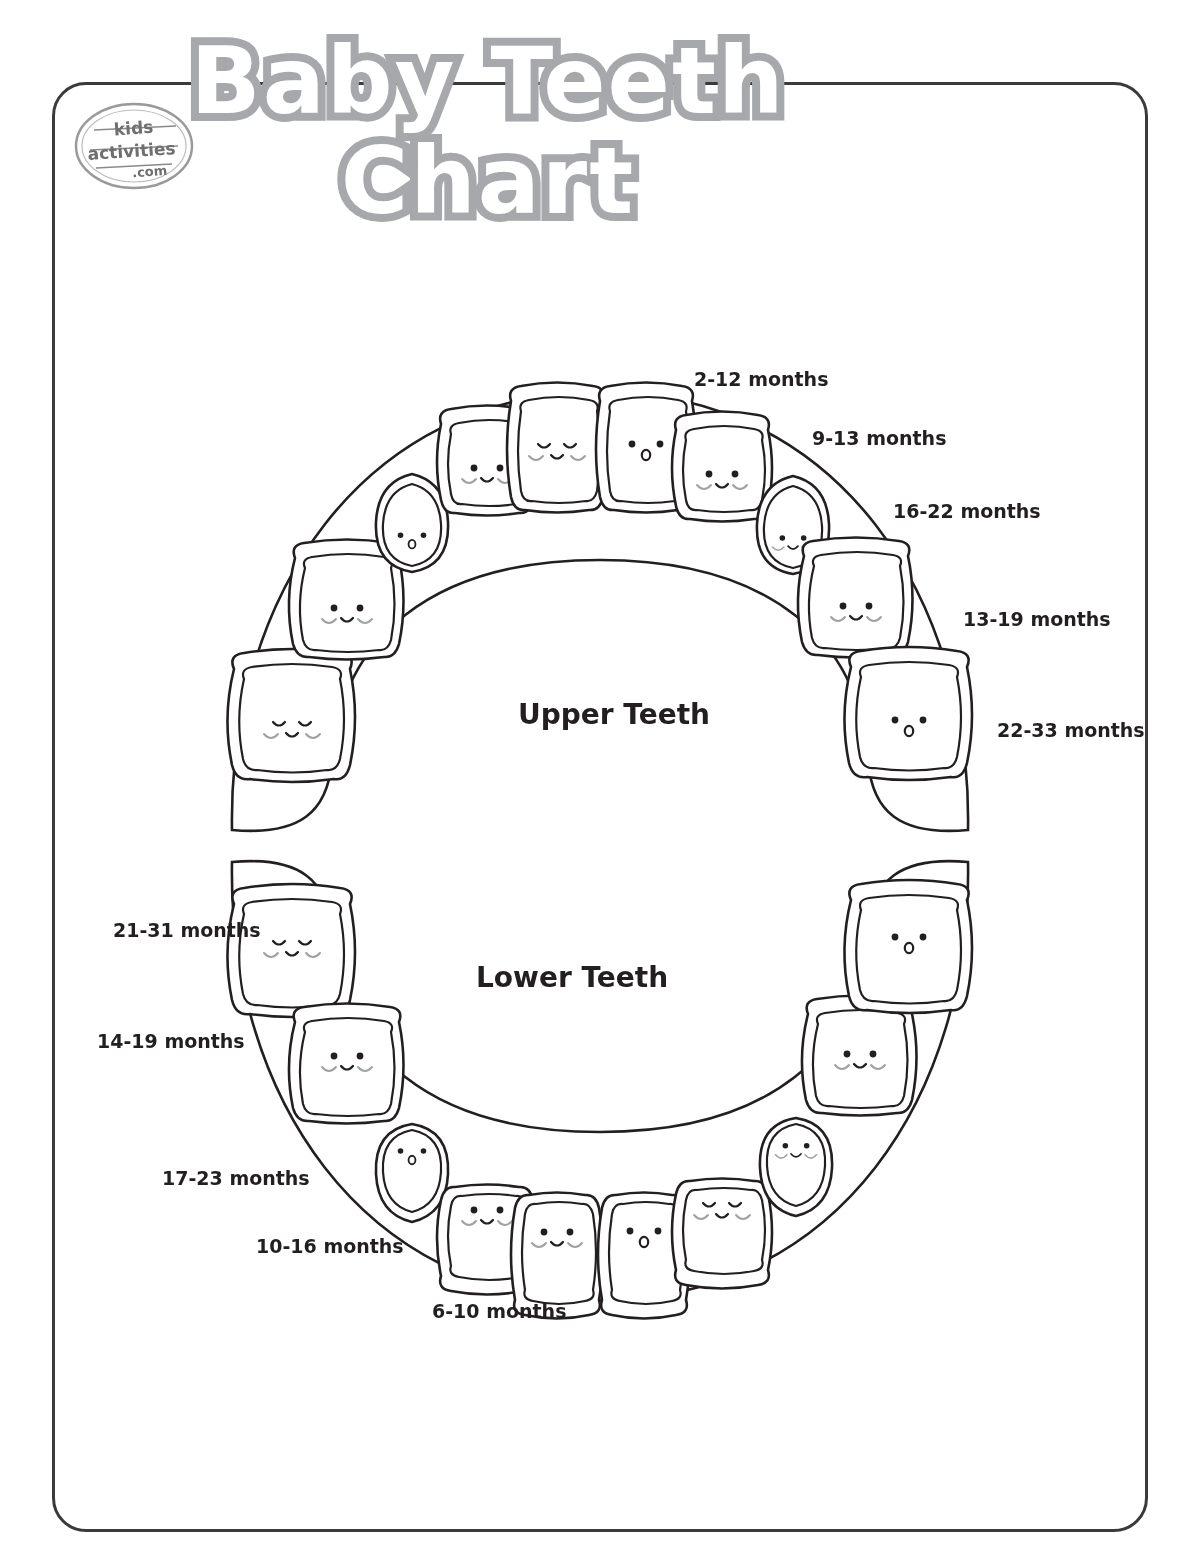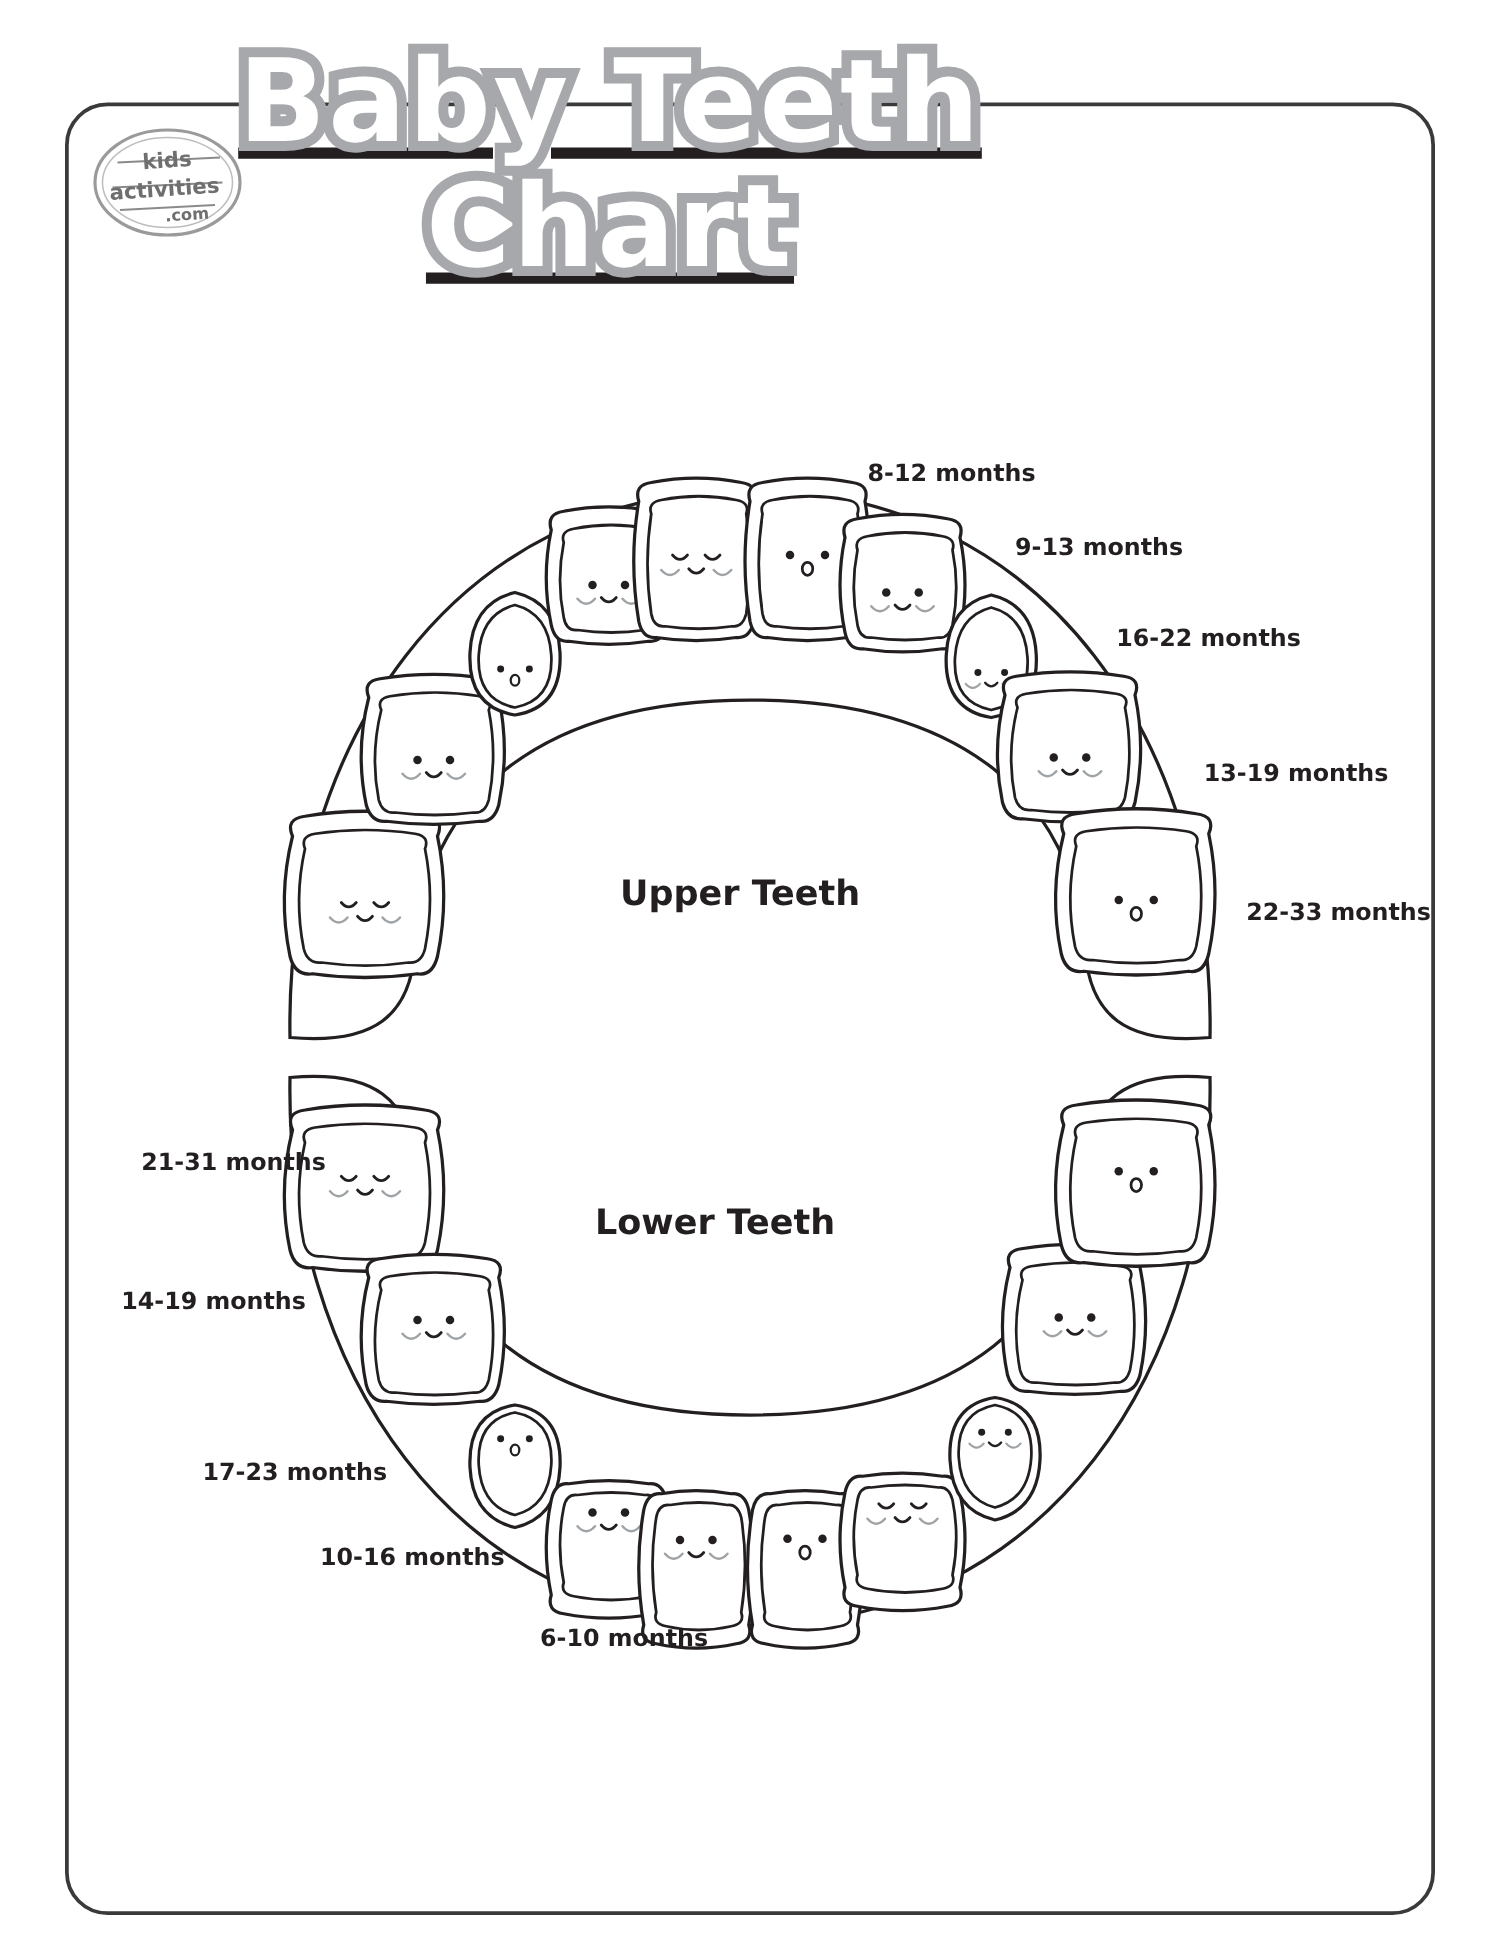--- a/index.html
+++ b/index.html
@@ -31,21 +31,20 @@
     box-sizing: border-box;
   }
   
   .title-wrap {
     position: absolute;
     left: 0;
     top: 34px;
     width: 976px;
     text-align: center;
     pointer-events: none;
-    text-decoration: underline;
   }
   .title-line {
     font-family: "DejaVu Sans", sans-serif;
     font-weight: bold;
     font-size: 92px;
     line-height: 96px;
     letter-spacing: 2px;
     color: #ffffff;
     -webkit-text-stroke: 16px #a6a8ab;
     paint-order: stroke fill;
@@ -268,24 +267,24 @@
       <use href="#face-smile" x="0" y="-10"></use>
     </g>
 
     <g transform="translate(909,958)">
       <path d="M-58 -58 q-6 -14 10 -16 q48 -8 96 0 q16 2 10 16 q10 48 0 96 q-4 16 -16 14 q-42 6 -84 0 q-14 2 -18 -14 q-10 -48 2 -96 Z" fill="#fff" stroke="#231f20" stroke-width="2.6"></path>
       <path d="M-48 -48 q-4 -10 8 -12 q40 -6 80 0 q12 2 8 12 q8 40 0 80 q-3 12 -13 11 q-34 5 -70 0 q-11 1 -14 -11 q-8 -40 1 -80 Z" fill="#fff" stroke="#231f20" stroke-width="2.2"></path>
       <use href="#face-o" x="0" y="-16"></use>
     </g>
   </svg>
 
-  <div class="arch-caption" style="left:496px; top:698px;text-align:right;">Upper Teeth</div>
+  <div class="arch-caption" style="left:518px; top:698px;text-align:right;">Upper Teeth</div>
   <div class="arch-caption" style="left:476px; top:961px;">Lower Teeth</div>
 
-  <div class="label" style="left:694px; top:368px;">8-12 months</div>
+  <div class="label" style="left:694px; top:368px;">2-12 months</div>
   <div class="label" style="left:812px; top:427px;text-align:right;">9-13 months</div>
   <div class="label" style="left:893px; top:500px;">16-22 months</div>
   <div class="label" style="left:963px; top:608px;">13-19 months</div>
   <div class="label" style="left:997px; top:719px;">22-33 months</div>
 
   <div class="label" style="left:68px; top:919px;margin-left:45px;">21-31 months</div>
   <div class="label" style="left:97px; top:1030px;">14-19 months</div>
   <div class="label" style="left:162px; top:1147px;margin-top:20px;">17-23 months</div>
   <div class="label" style="left:256px; top:1235px;">10-16 months</div>
   <div class="label" style="left:432px; top:1300px;">6-10 months</div>

